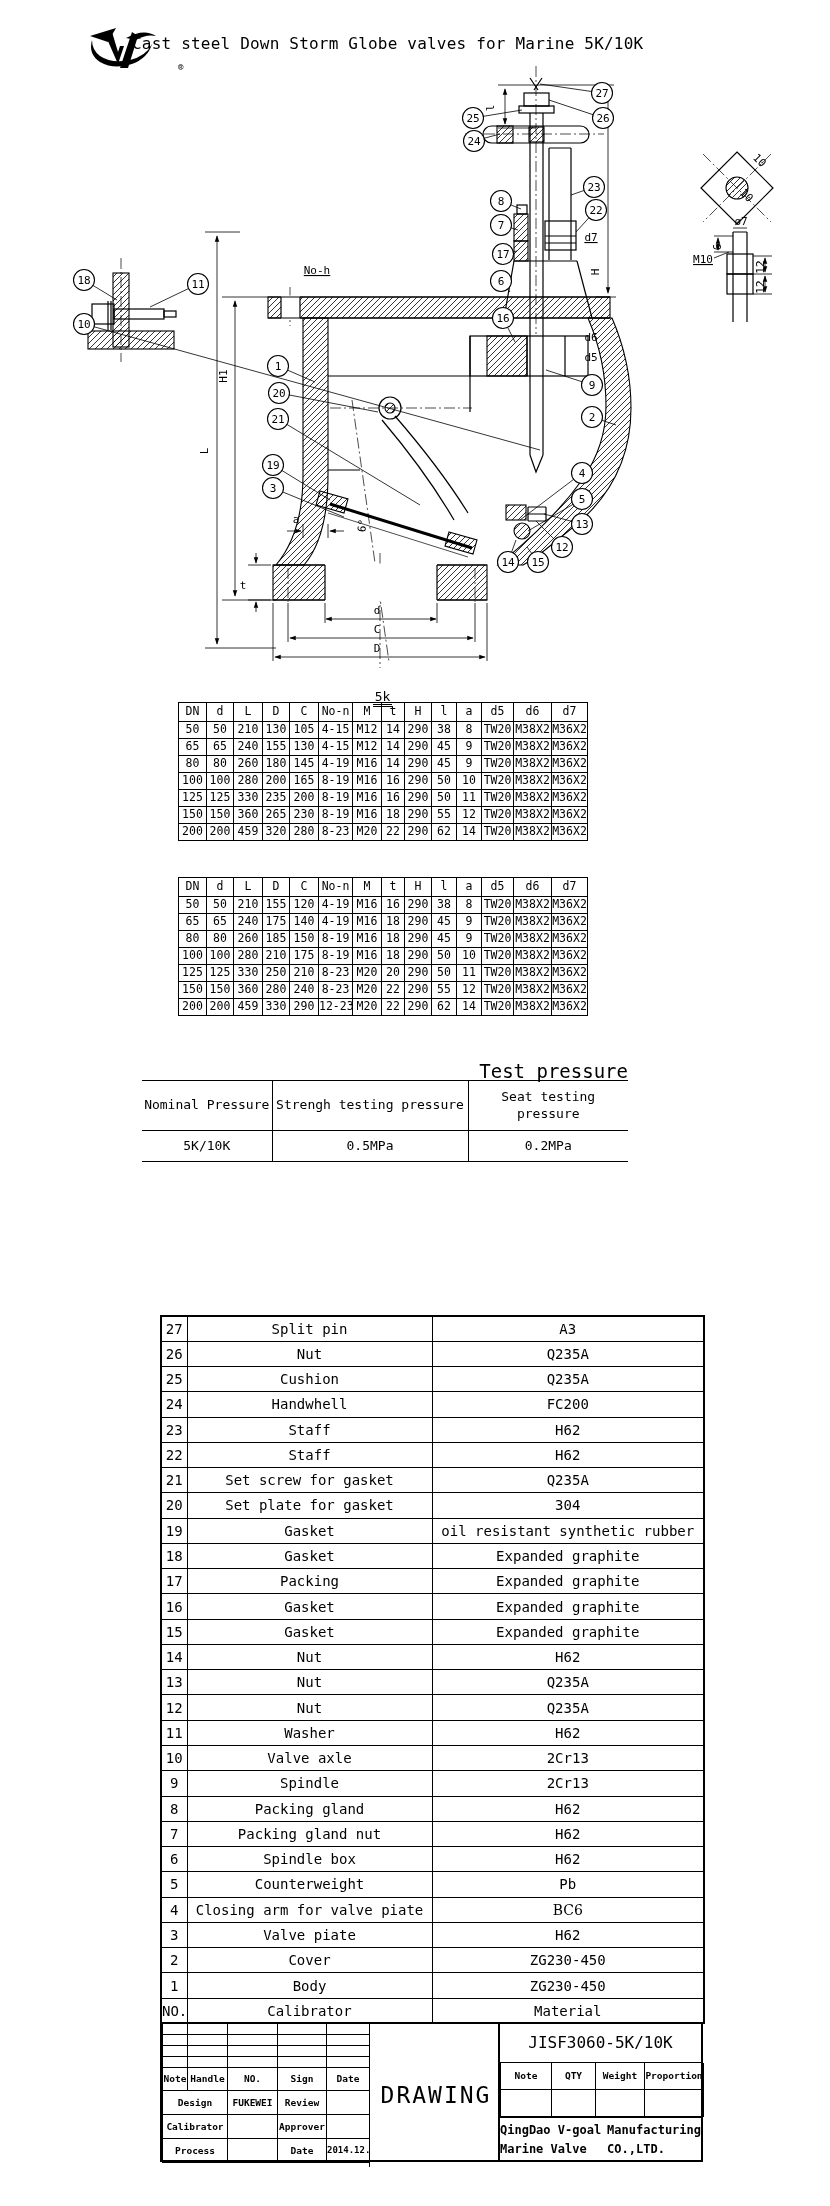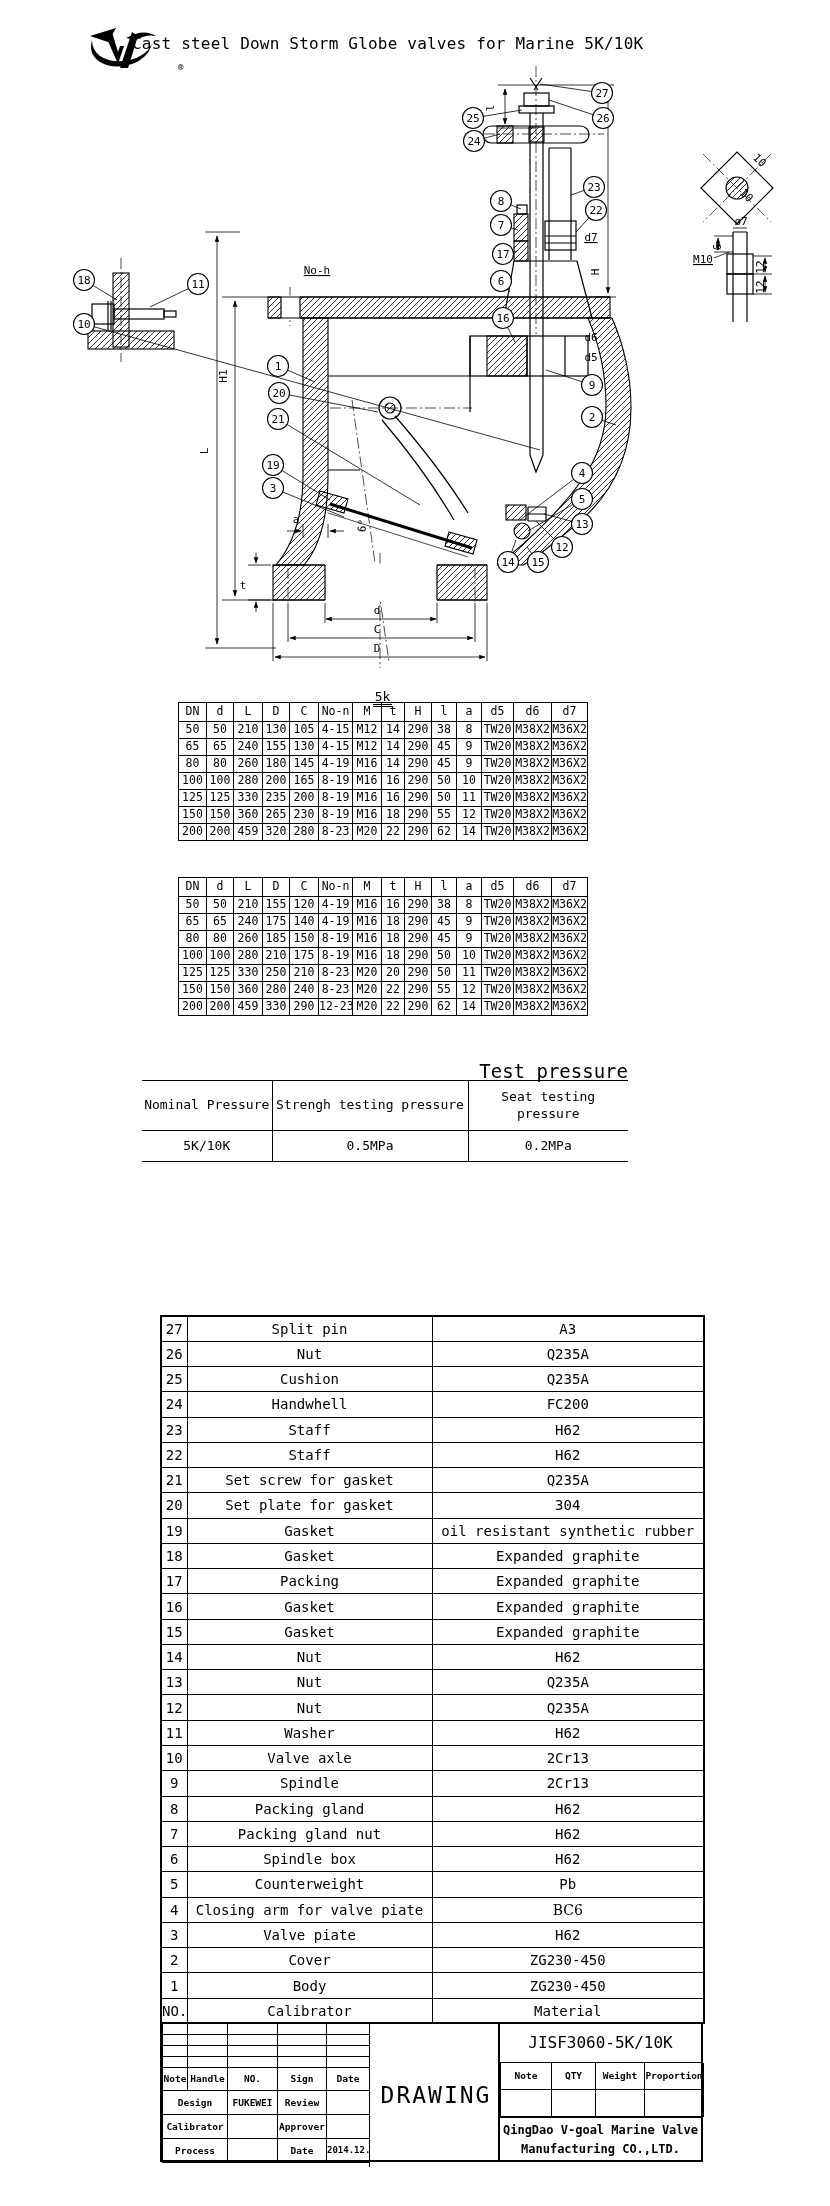--- a/index.html
+++ b/index.html
@@ -53,21 +53,21 @@
   .drawbox span{font-size:23px;letter-spacing:2px}
   .infobox{left:336px;top:0;width:203px;height:139px;border-left:2px solid #000}
   .jisf{height:40px;border-bottom:1.6px solid #000;display:flex;align-items:center;justify-content:center;
       font-size:16px}
   table.info{width:201px}
   table.info th,table.info td{border:1.1px solid #000;text-align:center;vertical-align:middle;
       font-size:9.5px;font-weight:bold;padding:0}
   table.info tr.hd{height:26px}
   table.info tr.e{height:27px}
   table.info th{border-top:none}
-  .company{height:46px;border-top:1.6px solid #000;display:flex;flex-direction:column;
+  .company{height:46px;border-top:1.6px solid #000;display:flex;flex-direction:row;
       align-items:center;justify-content:center;font-size:12px;font-weight:bold;line-height:1.55}
   
   svg text{font-family:"DejaVu Sans Mono","Liberation Mono",monospace;fill:#000}
   .s{stroke:#000;stroke-width:1.2;fill:none}
   .thin{stroke:#000;stroke-width:.7;fill:none}
   .h{fill:url(#hp);stroke:#000;stroke-width:1.1}
   .cl{stroke:#000;stroke-width:.7;fill:none;stroke-dasharray:11 3 2 3}
   .dim{stroke:#000;stroke-width:.8;fill:none}
   .ldr{stroke:#000;stroke-width:.8;fill:none}
   .ct{font-size:11px;text-anchor:middle}

